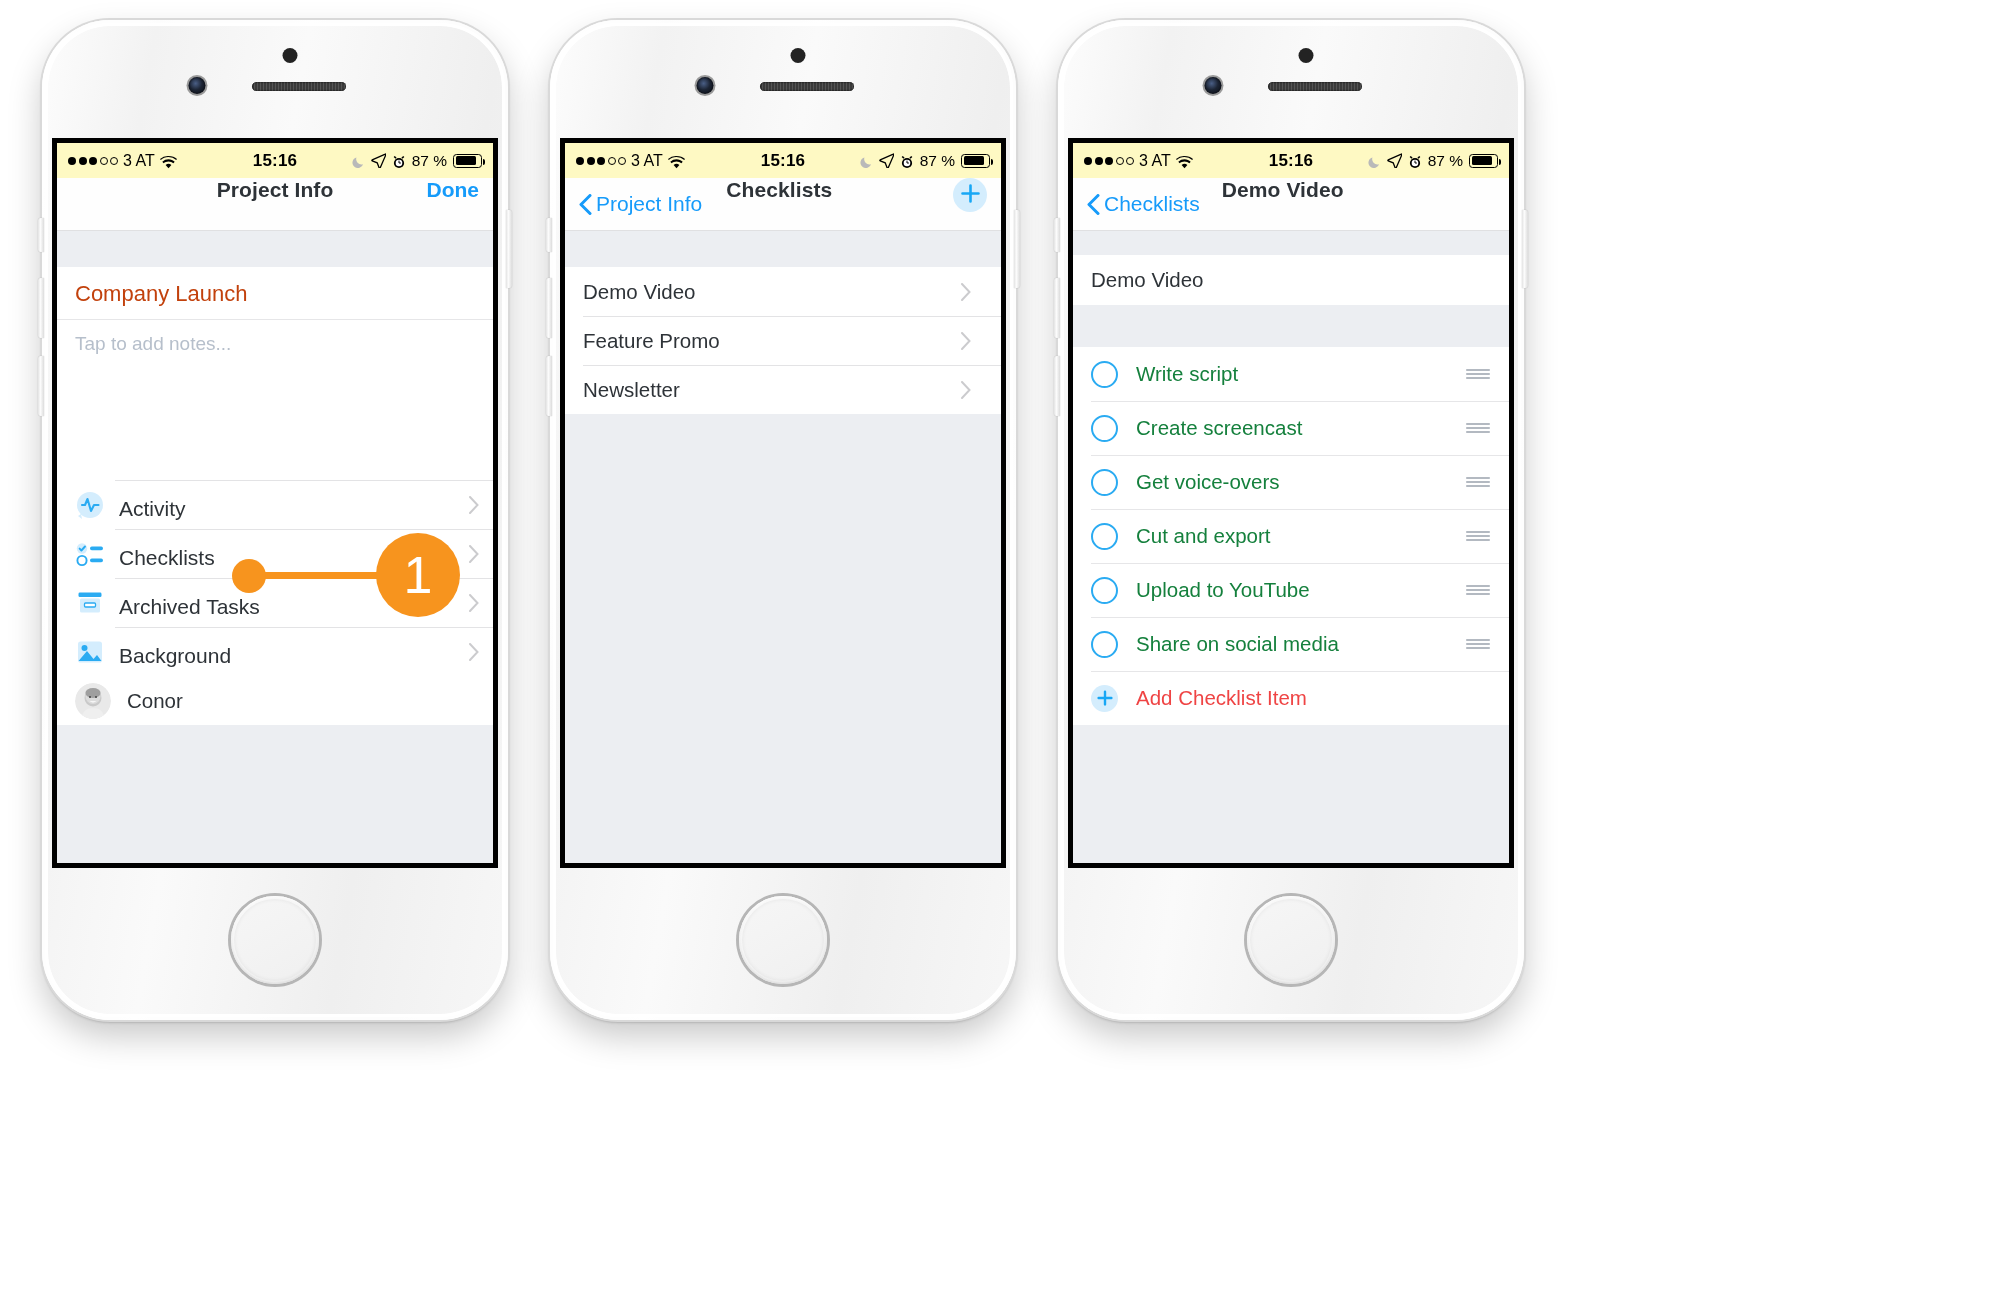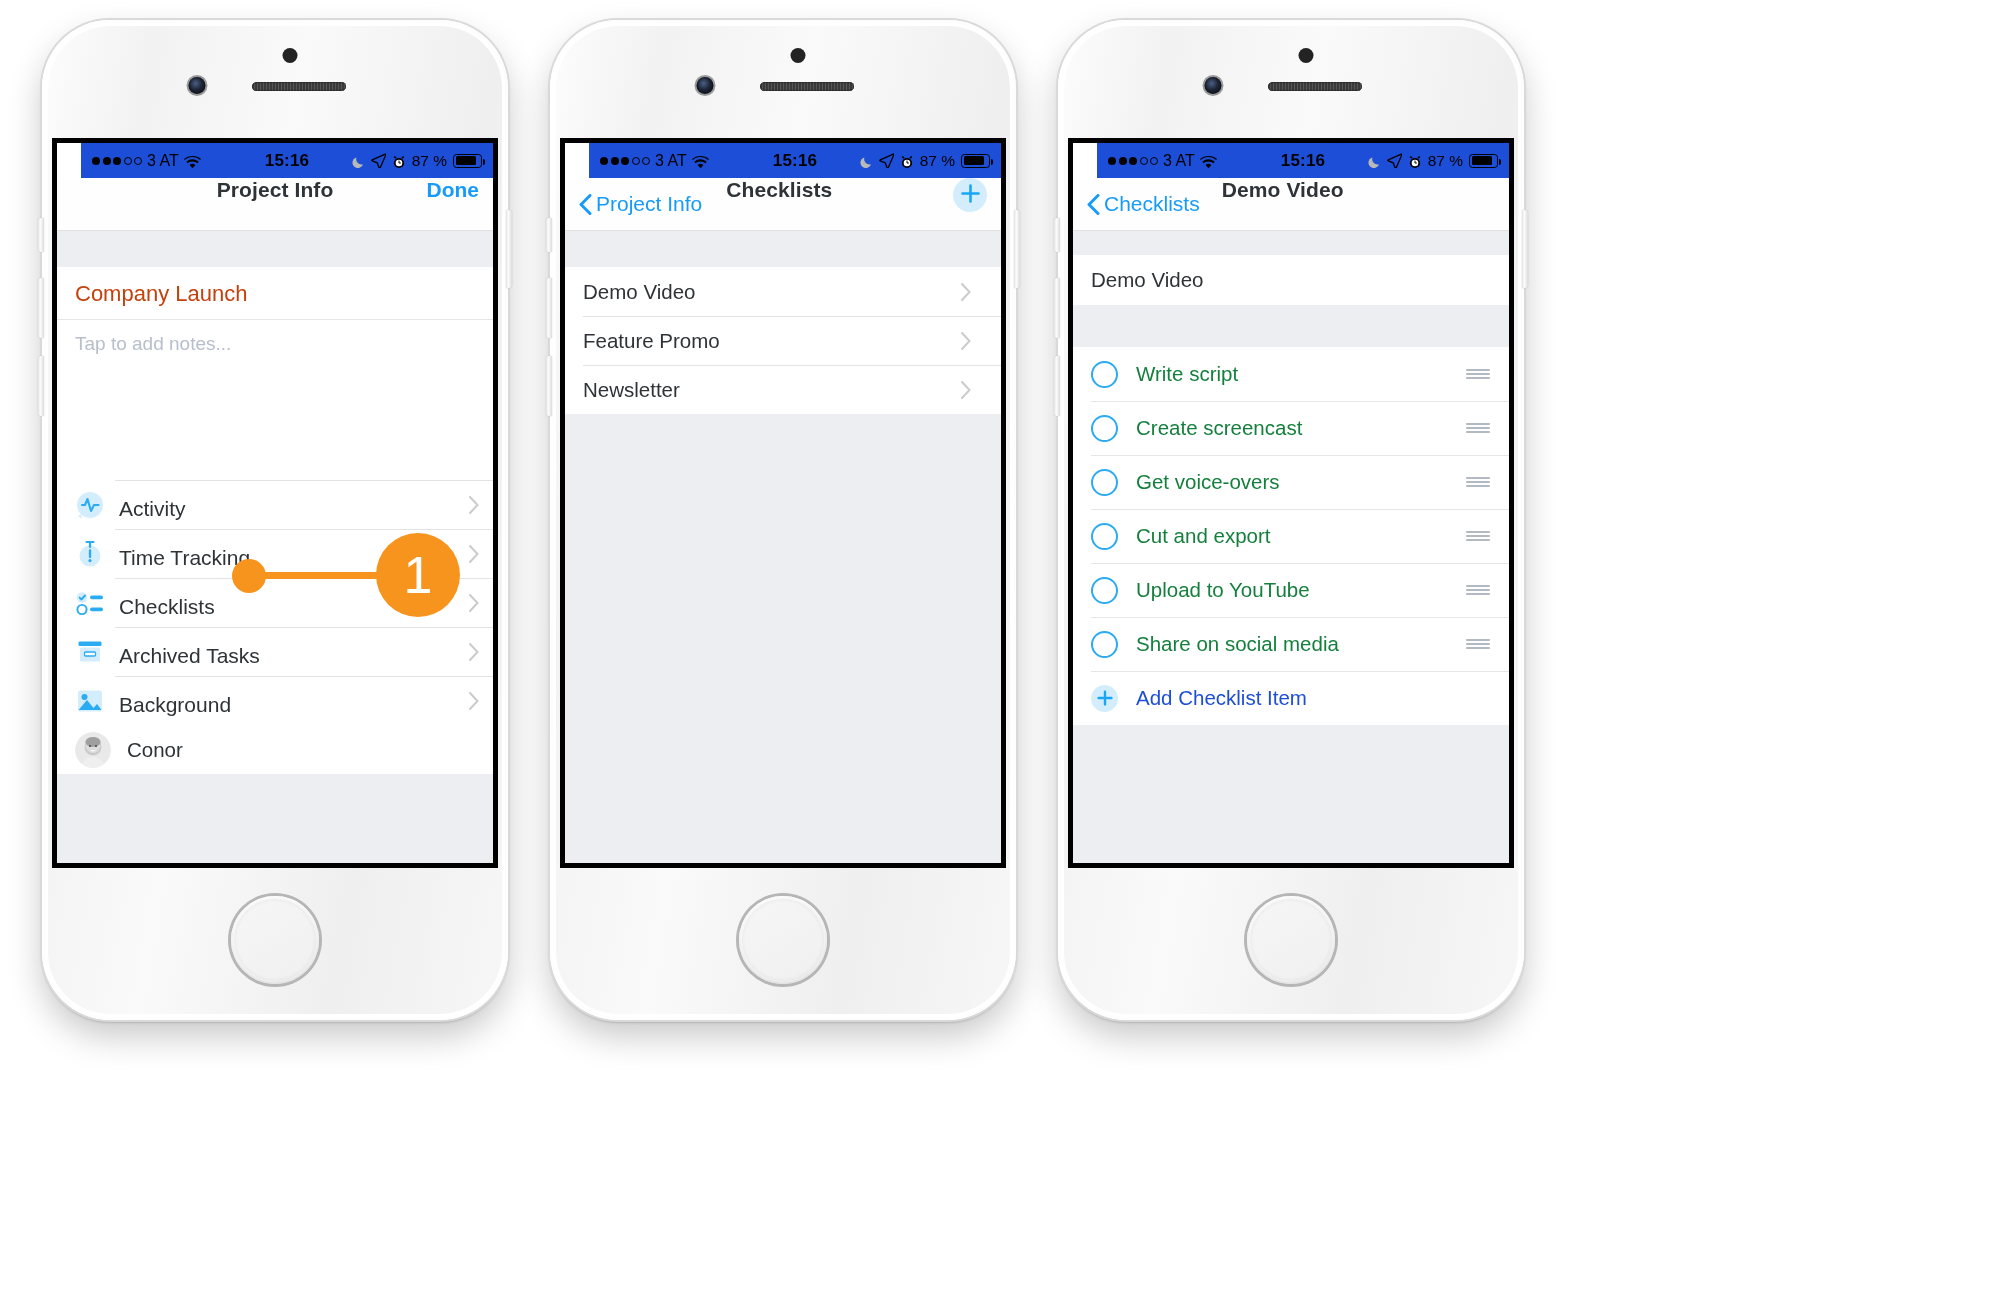--- a/index.html
+++ b/index.html
@@ -90,22 +90,21 @@
     width:446px; height:730px;
     background:#fff;
     border: 5px solid #000;
     overflow:hidden;
   }
 
   
   .statusbar {
     height:35px; display:flex; align-items:center;
     padding: 0 11px; font-size:16.5px; color:#000; font-weight:600;
-    background:#1d4ed8;
-    margin-left:24px;
+    background:#fef9c3;
   }
   .sb-left { display:flex; align-items:center; gap:5px; flex:1; }
   .sb-center { font-size:17px; font-weight:700; letter-spacing:.2px;}
   .sb-right { display:flex; align-items:center; gap:6px; flex:1; justify-content:flex-end; }
   .dots { display:flex; align-items:center; gap:2.5px; }
   .dot { width:8px; height:8px; border-radius:50%; background:#000; }
   .dot.hollow { background:transparent; border:1.4px solid #000; width:8px; height:8px; }
   .carrier { font-size:16px; font-weight:500; }
   .wifi { display:inline-block; width:17px; height:13px; }
   .moon { width:14px; height:14px; display:inline-block; }
@@ -221,21 +220,21 @@
   .add-row {
     background:#fff; display:flex; align-items:center;
     height:54px; padding:0 18px; position:relative;
   }
   .add-circ {
     width:27px; height:27px; border-radius:50%; background:#d4edfd;
     display:flex; align-items:center; justify-content:center;
     margin-right:18px; flex:0 0 auto;
   }
   .add-circ svg { width:16px; height:16px; }
-  .add-label { font-size:20.5px; color:#1d4ed8; }
+  .add-label { font-size:20.5px; color:#ef4444; }
 
   .row-head-white {
     background:#fff; padding:0 18px; height:50px;
     display:flex; align-items:center; font-size:20.5px; color:#2e3338;
   }
 
   
   .callout { position:absolute; z-index:50; pointer-events:none; }
   .callout-line { position:absolute; height:7px; background:#f7941e; border-radius:4px; }
   .callout-dot {
@@ -333,37 +332,20 @@
               </svg>
           </span>
           <span class="menu-label">Activity</span>
           <span class="chev-r">
             <svg viewBox="0 0 10 18">
                 <path d="M1 1l7.5 8L1 17" fill="none" stroke="#8e8e93" stroke-width="2" stroke-linecap="round"></path>
               </svg>
           </span>
         </div>
 
-        <div class="menu-row">
-          <span class="menu-ico">
-            <svg viewBox="0 0 30 30">
-                <circle cx="15" cy="17" r="10.5" fill="#d4edfd"></circle>
-                <path d="M15 3v5" stroke="#2aabf2" stroke-width="2.2" stroke-linecap="round"></path>
-                <path d="M11.5 3h7" stroke="#2aabf2" stroke-width="2.2" stroke-linecap="round"></path>
-                <path d="M15 11.5v6.5" stroke="#2aabf2" stroke-width="2.3" stroke-linecap="round"></path>
-                <circle cx="15" cy="21.6" r="1.6" fill="#2aabf2"></circle>
-              </svg>
-          </span>
-          <span class="menu-label">Time Tracking</span>
-          <span class="chev-r">
-            <svg viewBox="0 0 10 18">
-                <path d="M1 1l7.5 8L1 17" fill="none" stroke="#8e8e93" stroke-width="2" stroke-linecap="round"></path>
-              </svg>
-          </span>
-        </div>
 
         <div class="menu-row">
           <span class="menu-ico">
             <svg viewBox="0 0 30 30">
               <circle cx="7" cy="9.5" r="5.2" fill="#d4edfd"></circle>
               <path d="M4.6 9.6l1.8 1.9 3.6-4" fill="none" stroke="#2aabf2" stroke-width="1.9" stroke-linecap="round" stroke-linejoin="round"></path>
               <circle cx="7" cy="21.5" r="4.6" fill="none" stroke="#2aabf2" stroke-width="1.9"></circle>
               <rect x="15" y="7.6" width="13" height="3.6" rx="1.8" fill="#2aabf2"></rect>
               <rect x="15" y="19.6" width="13" height="3.6" rx="1.8" fill="#2aabf2"></rect>
             </svg>

